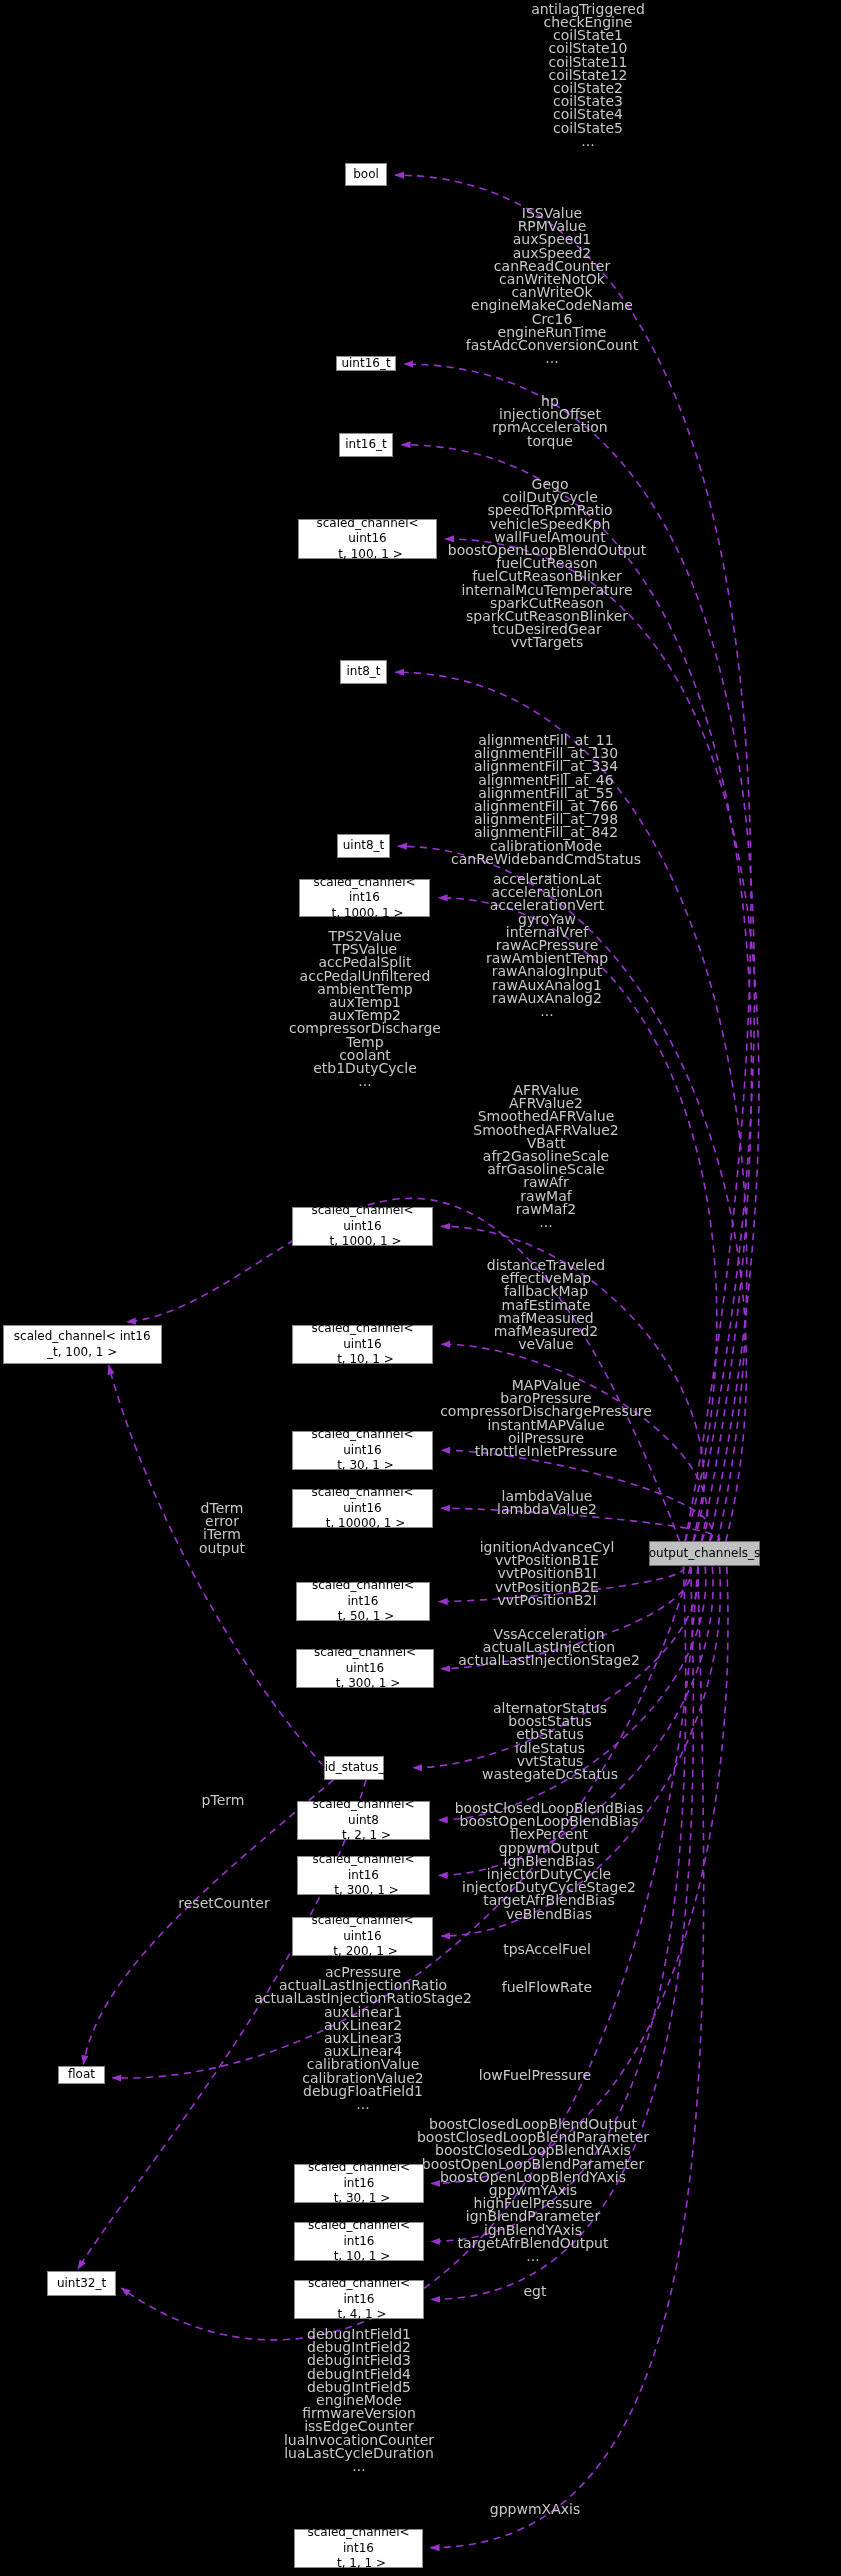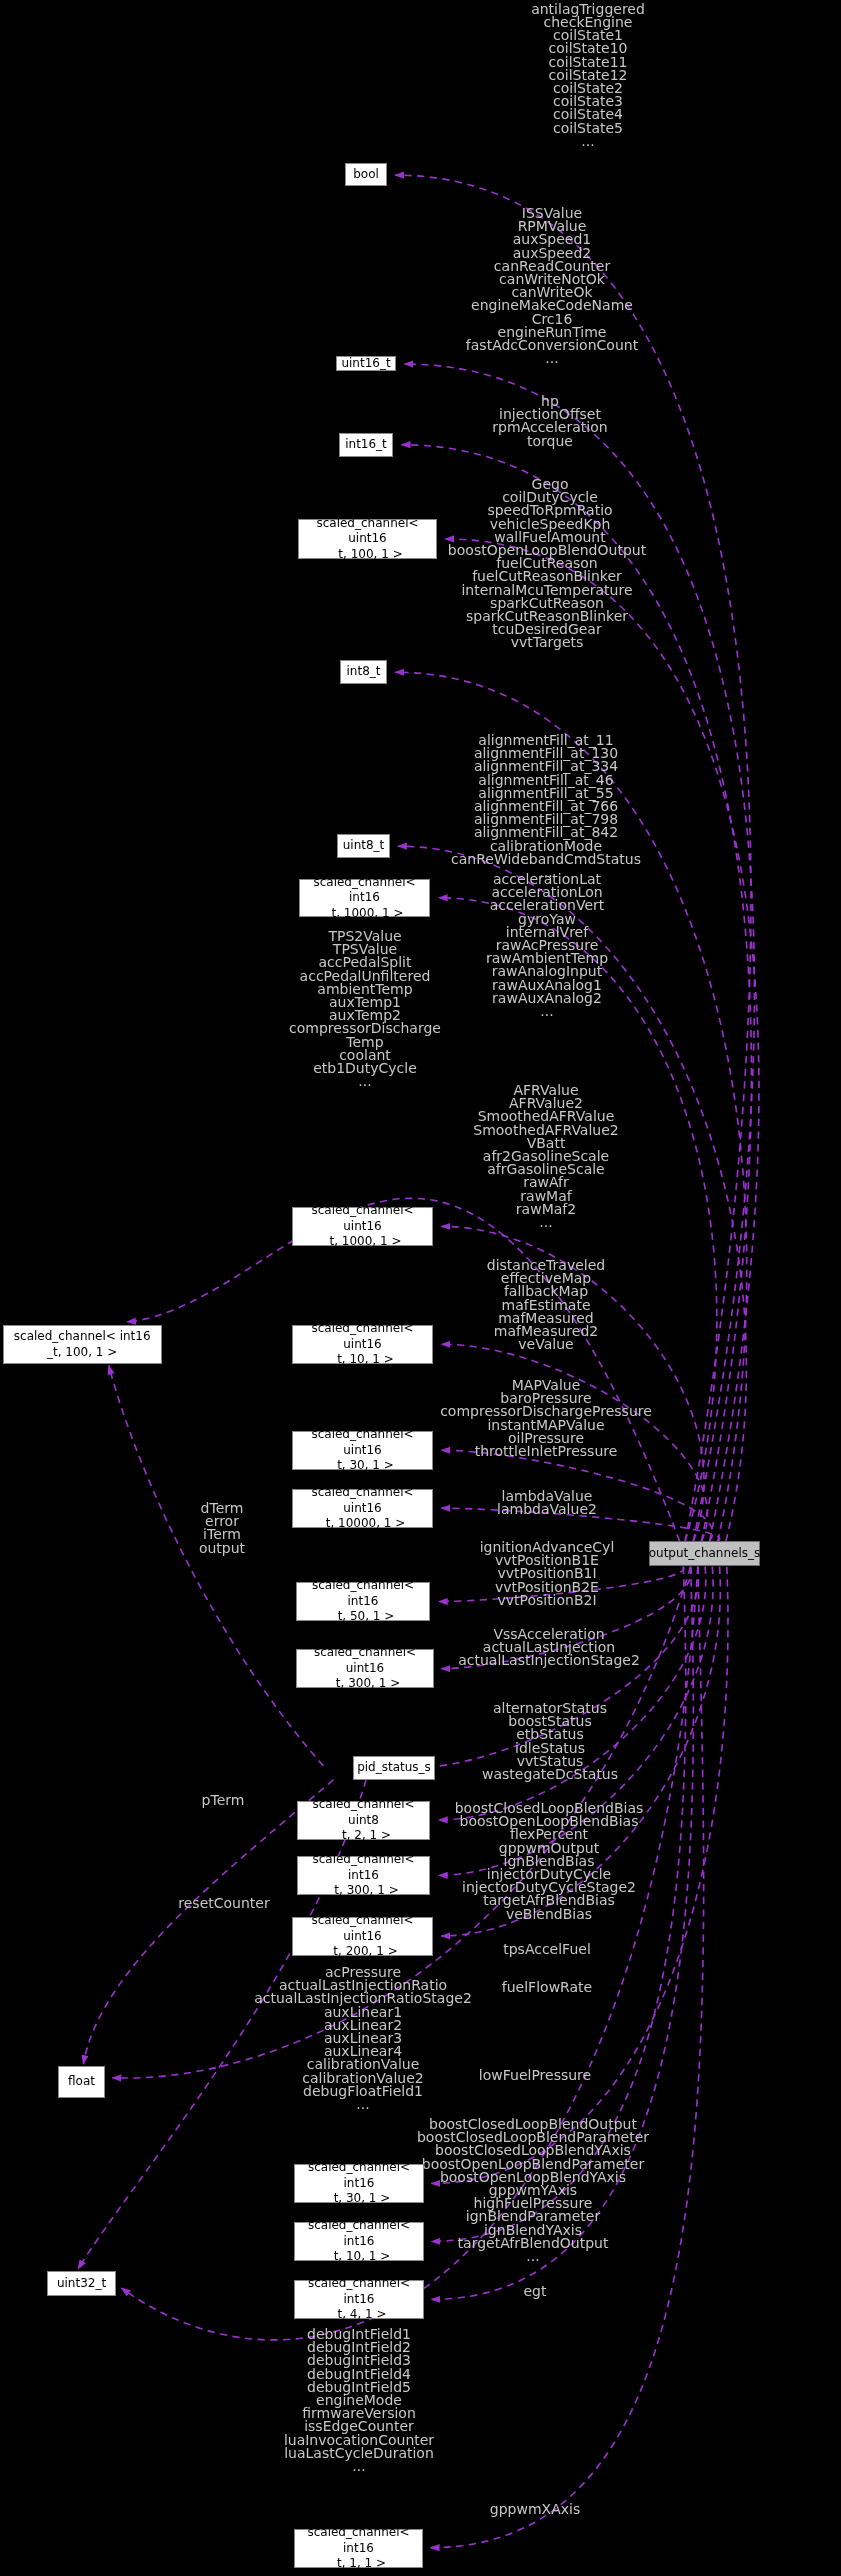--- a/index.html
+++ b/index.html
@@ -240,28 +240,28 @@
 _t, 100, 1 &gt;</div>
       <div class="node" style="left: 292px; top: 1431px; width: 141px; height: 39px;">scaled_channel&lt; uint16
 _t, 30, 1 &gt;</div>
       <div class="node" style="left: 292px; top: 1489px; width: 141px; height: 39px;">scaled_channel&lt; uint16
 _t, 10000, 1 &gt;</div>
       <div class="node hub" style="left: 649px; top: 1541px; width: 111px; height: 25.4px;">output_channels_s</div>
       <div class="node" style="left: 296px; top: 1582px; width: 134px; height: 39px;">scaled_channel&lt; int16
 _t, 50, 1 &gt;</div>
       <div class="node" style="left: 296px; top: 1649px; width: 138px; height: 39px;">scaled_channel&lt; uint16
 _t, 300, 1 &gt;</div>
-      <div class="node" style="left: 324px; top: 1756px; width: 82px; height: 23.6px; margin-left: 29px;">pid_status_s</div>
+      <div class="node" style="left: 324px; top: 1756px; width: 60px; height: 23.6px;">pid_status_s</div>
       <div class="node" style="left: 297px; top: 1801px; width: 133px; height: 39px;">scaled_channel&lt; uint8
 _t, 2, 1 &gt;</div>
       <div class="node" style="left: 297px; top: 1856px; width: 133px; height: 39px;">scaled_channel&lt; int16
 _t, 300, 1 &gt;</div>
       <div class="node" style="left: 292px; top: 1917px; width: 141px; height: 39px;">scaled_channel&lt; uint16
 _t, 200, 1 &gt;</div>
-      <div class="node" style="left: 58px; top: 2066px; width: 47px; height: 32px;">float</div>
+      <div class="node" style="left: 58px; top: 2066px; width: 47px; height: 18px;">float</div>
       <div class="node" style="left: 294px; top: 2164px; width: 130px; height: 39px;">scaled_channel&lt; int16
 _t, 30, 1 &gt;</div>
       <div class="node" style="left: 294px; top: 2222px; width: 130px; height: 39px;">scaled_channel&lt; int16
 _t, 10, 1 &gt;</div>
       <div class="node" style="left: 47px; top: 2271px; width: 69px; height: 24.5px;">uint32_t</div>
       <div class="node" style="left: 294px; top: 2280px; width: 130px; height: 39px;">scaled_channel&lt; int16
 _t, 4, 1 &gt;</div>
       <div class="node" style="left: 294px; top: 2529px; width: 129px; height: 39px;">scaled_channel&lt; int16
 _t, 1, 1 &gt;</div>
     </div>

